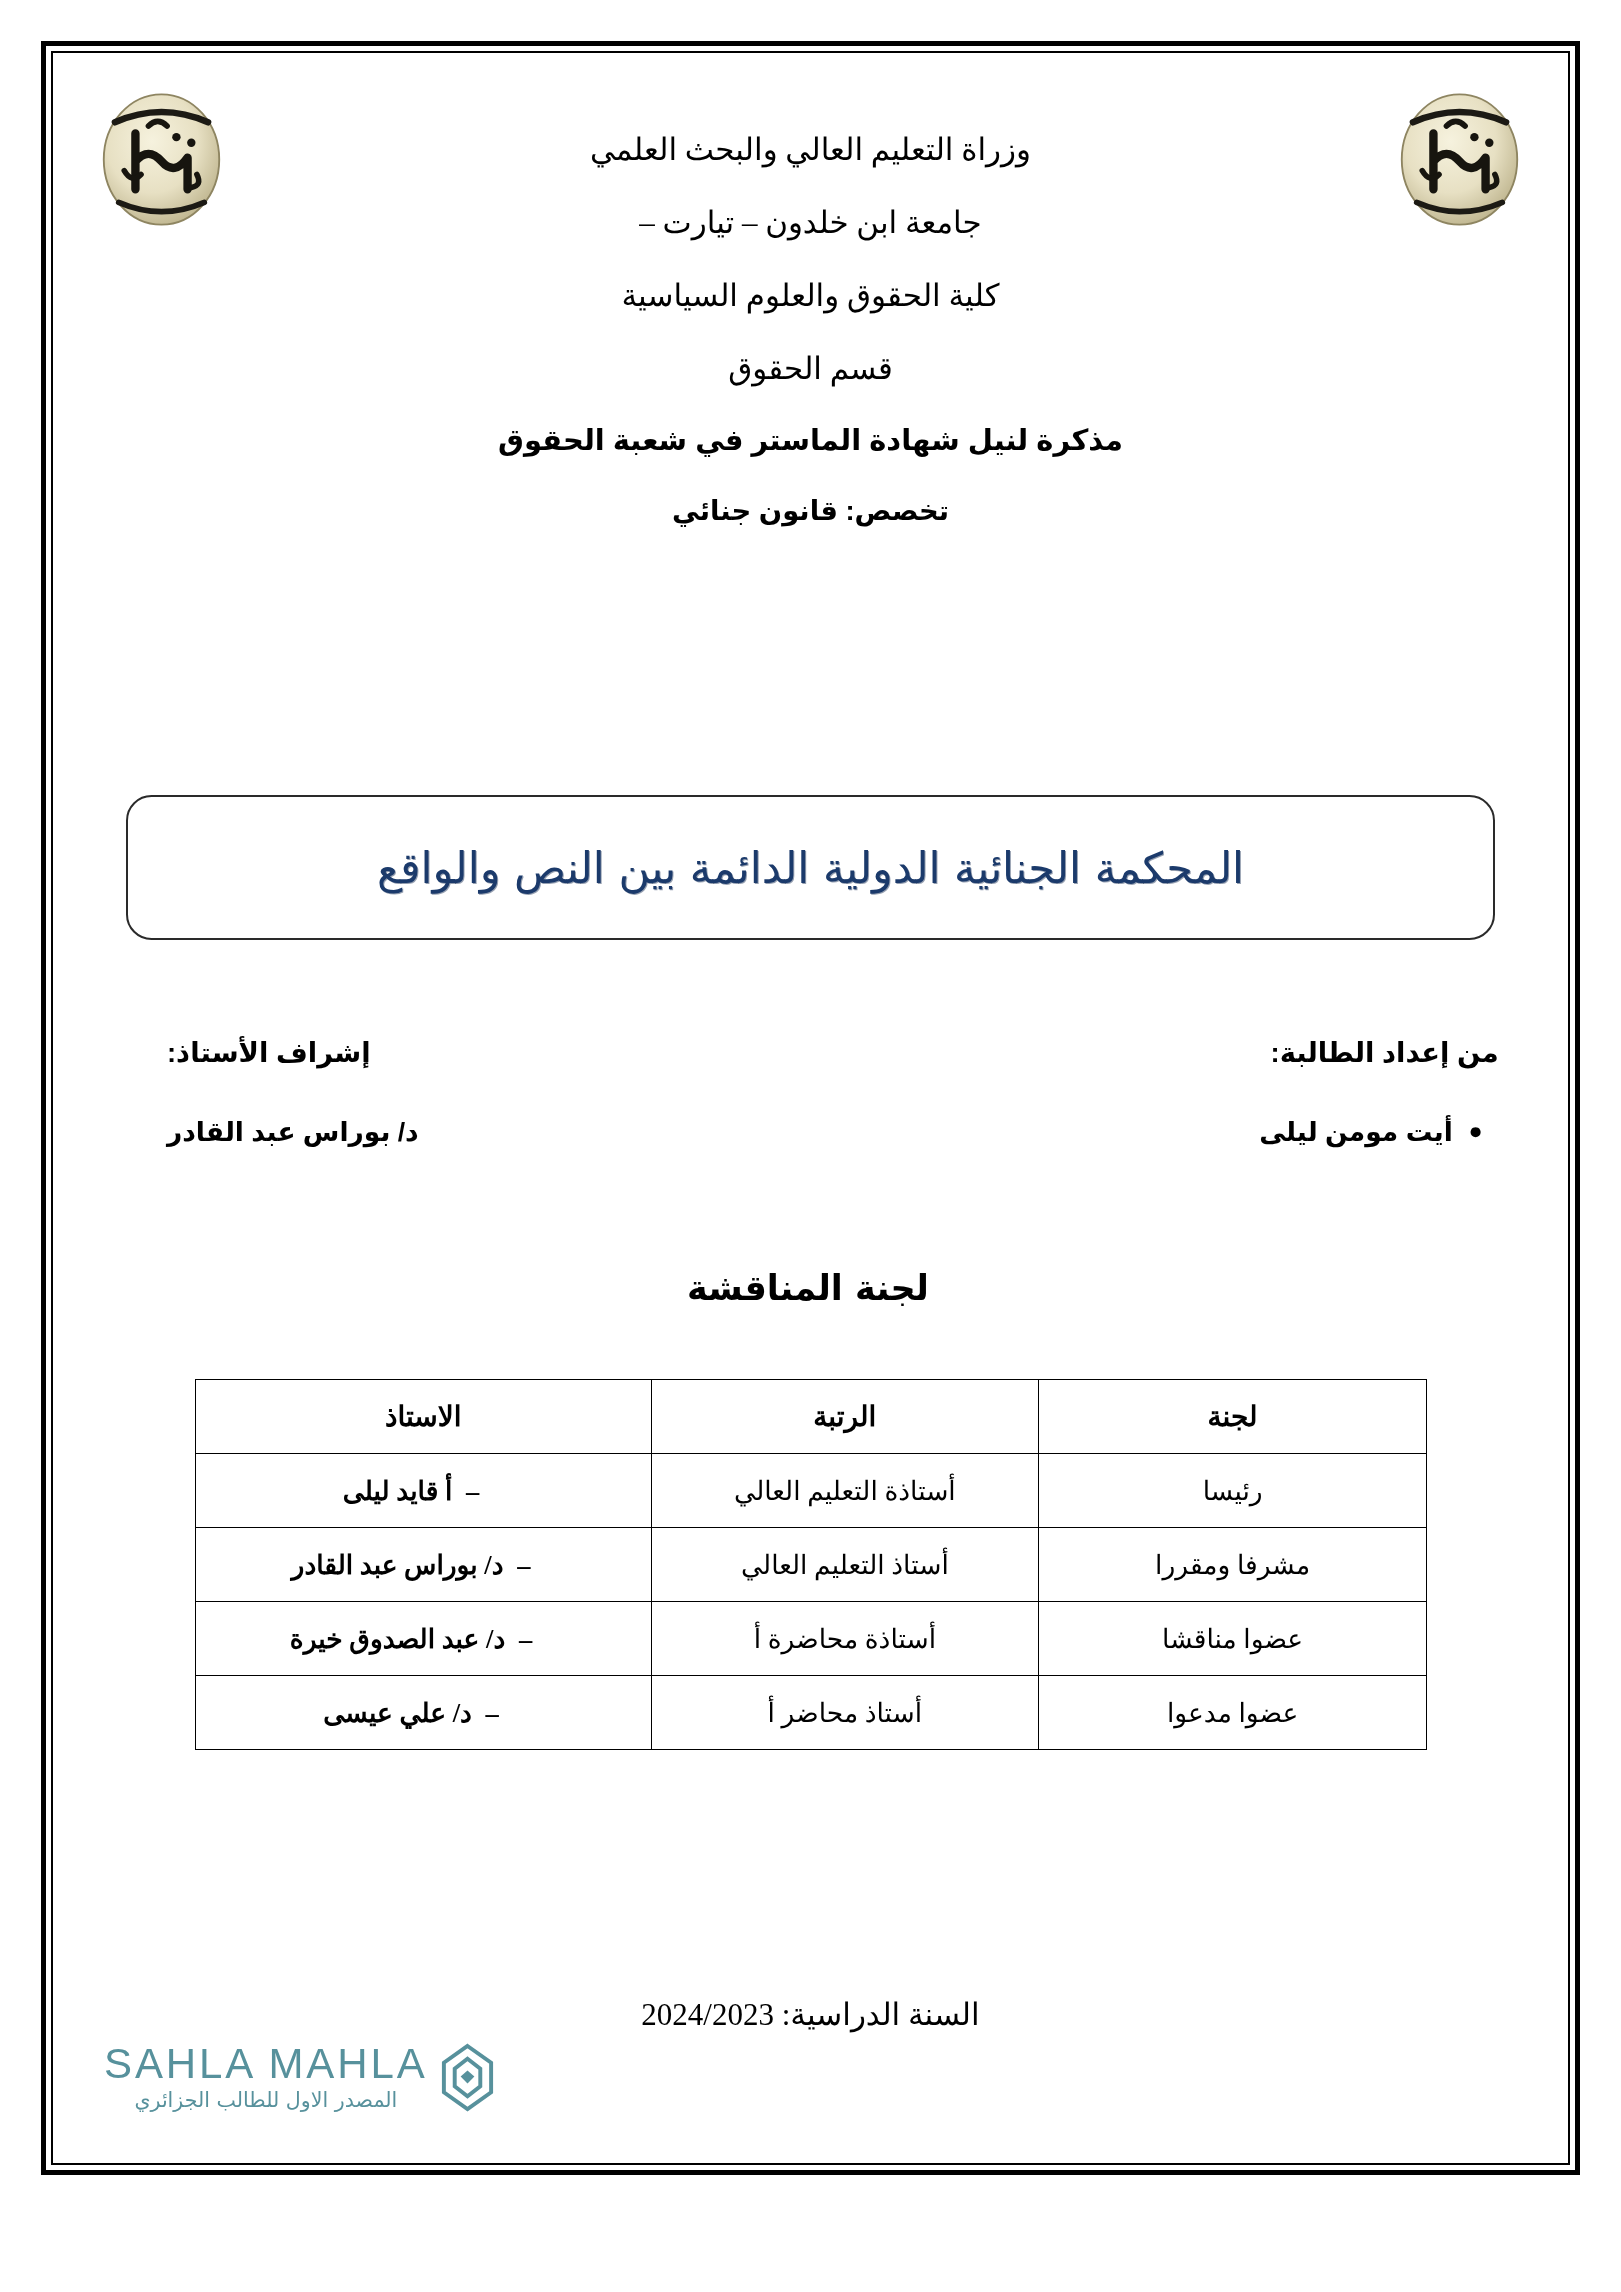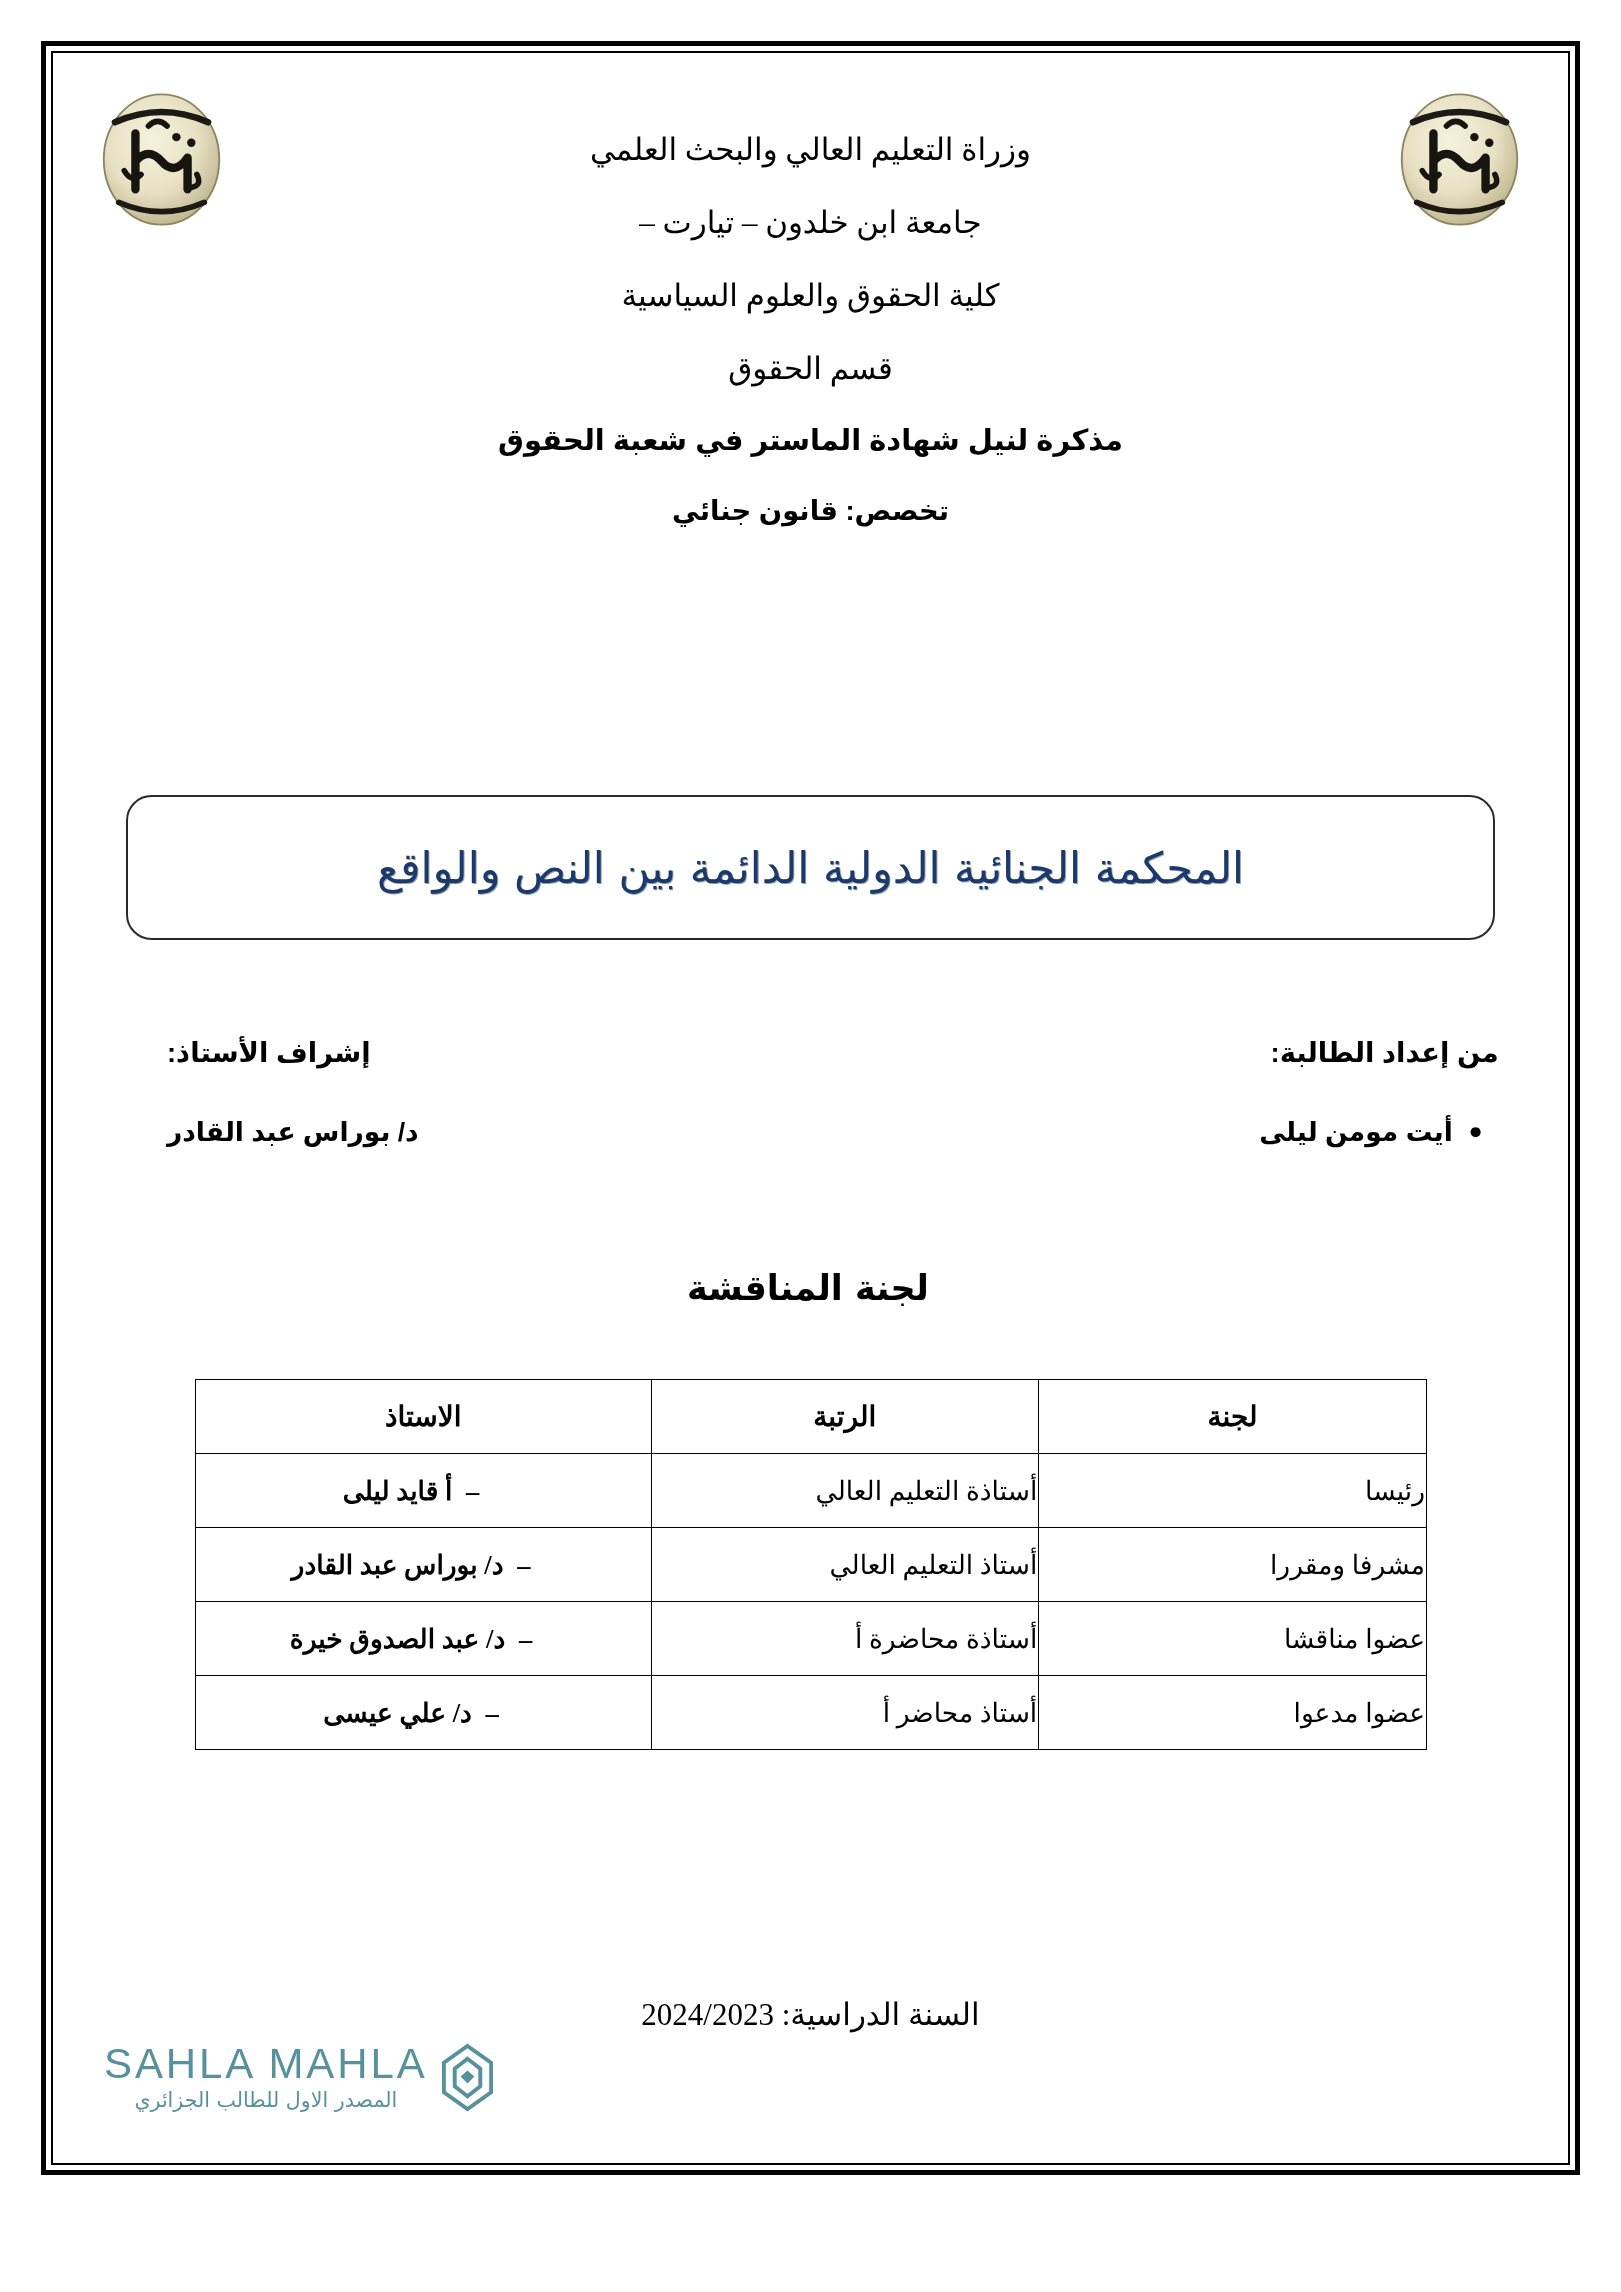--- a/index.html
+++ b/index.html
@@ -183,21 +183,21 @@
     font-size: 26.5px;
     font-family: "Liberation Serif", "DejaVu Serif", serif;
   }
   table.committee td.c-name {
     font-weight: bold;
     text-align: center;
     padding-right: 25.5px;
   }
   table.committee td.c-rank,
   table.committee td.c-role {
-    text-align: right;
+    text-align: center;
   }
   table.committee col.w-name { width: 37%; }
   table.committee col.w-rank { width: 31.5%; }
   table.committee col.w-role { width: 31.5%; }
   .dash { margin-left: 13.7px; }
 
   
   .year {
     position: absolute;
     top: 1931px;

